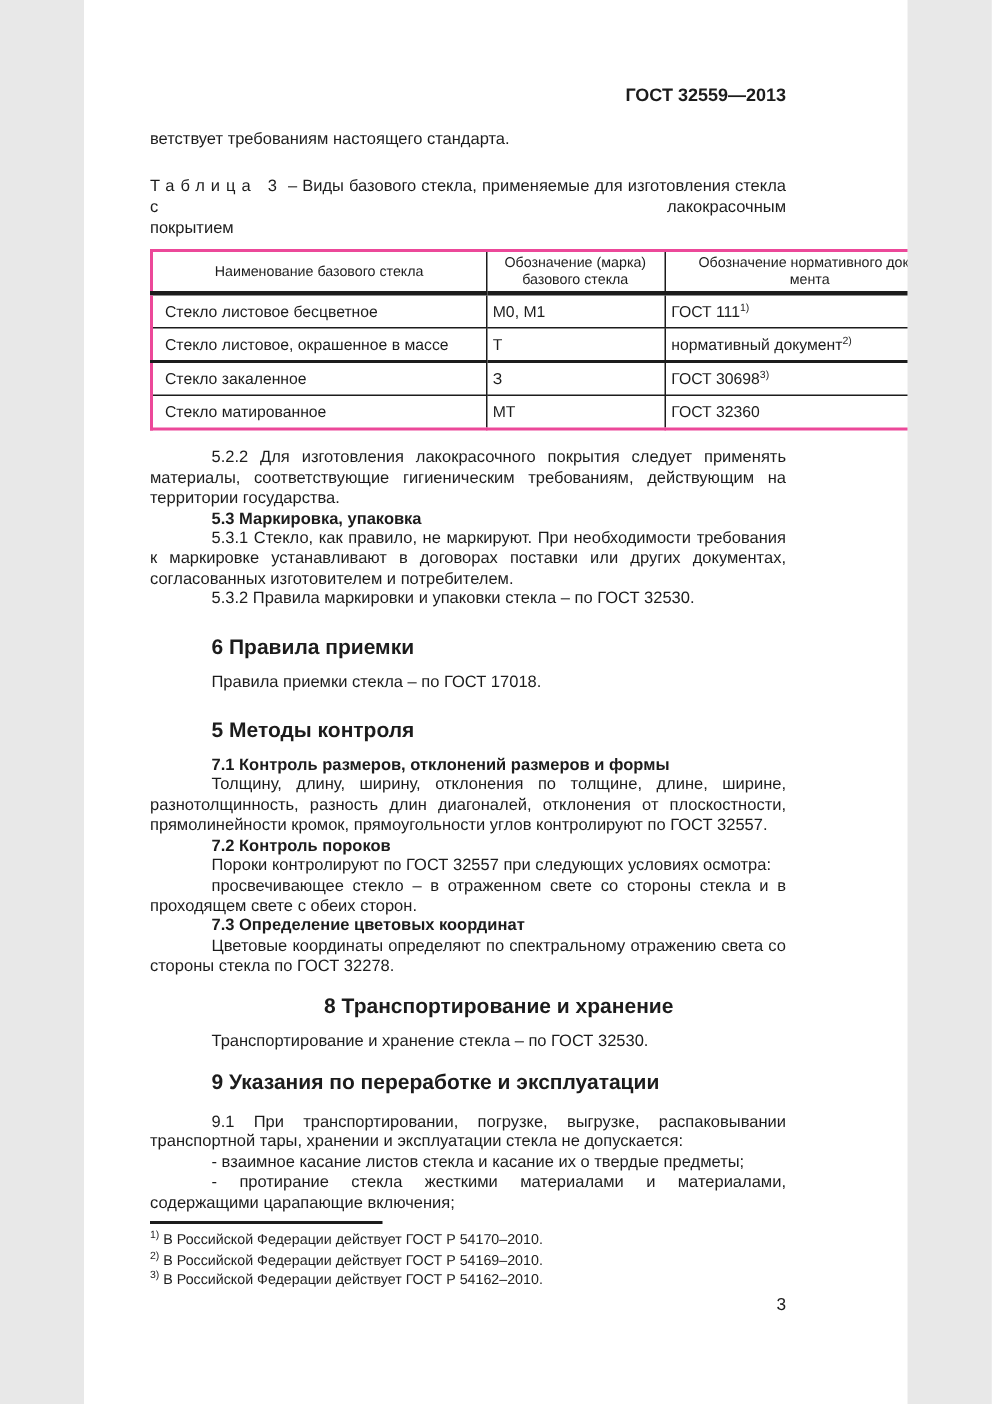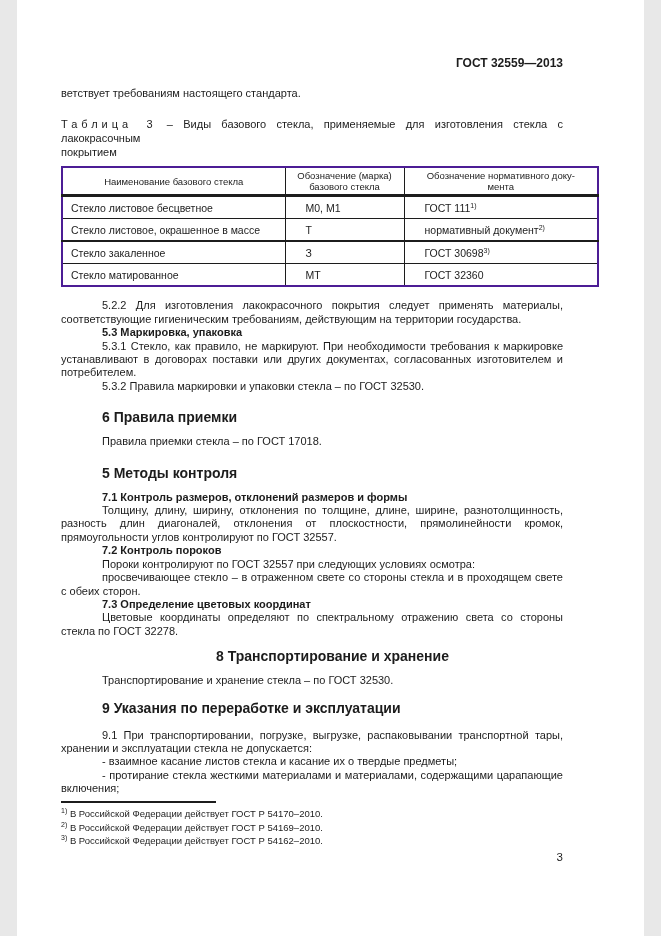--- a/index.html
+++ b/index.html
@@ -1,18 +1,18 @@
 <!DOCTYPE html>
 <html lang="ru"><head>
 <meta charset="utf-8">
 <style>
   html,body { margin:0; padding:0; background:#e8e8e8; }
   .page {
     position:relative;
-    width:627px; height:936px;
+    width:549px; height:936px;
     margin:0 auto;
     background:#ffffff;
     box-sizing:border-box;
     padding:56px 81px 0 44px;
     font-family:"Liberation Sans", sans-serif;
     color:#1c1c1c;
     overflow:hidden;
   }
   .doc-code {
     text-align:right;
@@ -39,38 +39,38 @@
     text-align:justify;
     text-align-last:justify;
     margin-top:17px;
   }
   .cap-label { letter-spacing:4px; }
   table.t3 {
     border-collapse:collapse;
     table-layout:fixed;
     width:100%;
     margin-top:7px;
-    border:2px solid #4c1d95;
+    border:2px solid #ec4899;
   }
   .t3 th, .t3 td { border:1px solid #1c1c1c; overflow:hidden; }
   .t3 thead th {
     border-bottom:3px solid #1c1c1c;
     font-weight:normal;
     font-size:9.5px;
     line-height:11px;
     text-align:center;
     vertical-align:middle;
     padding:2px 4px;
     height:22px;
   }
   .t3 td {
     font-size:10.5px;
     height:21px;
     vertical-align:middle;
-    padding:0 20px;
+    padding:0 4px;
   }
   .t3 td.c1 { text-align:left; padding-left:8px; }
   .t3 td.c2, .t3 td.c3 { }
   .t3 tr.thick-top td { border-top:2.5px solid #1c1c1c; }
   .t3 sup, .footnote sup {
     font-size:7px;
     line-height:0;
     vertical-align:baseline;
     position:relative;
     top:-4px;

